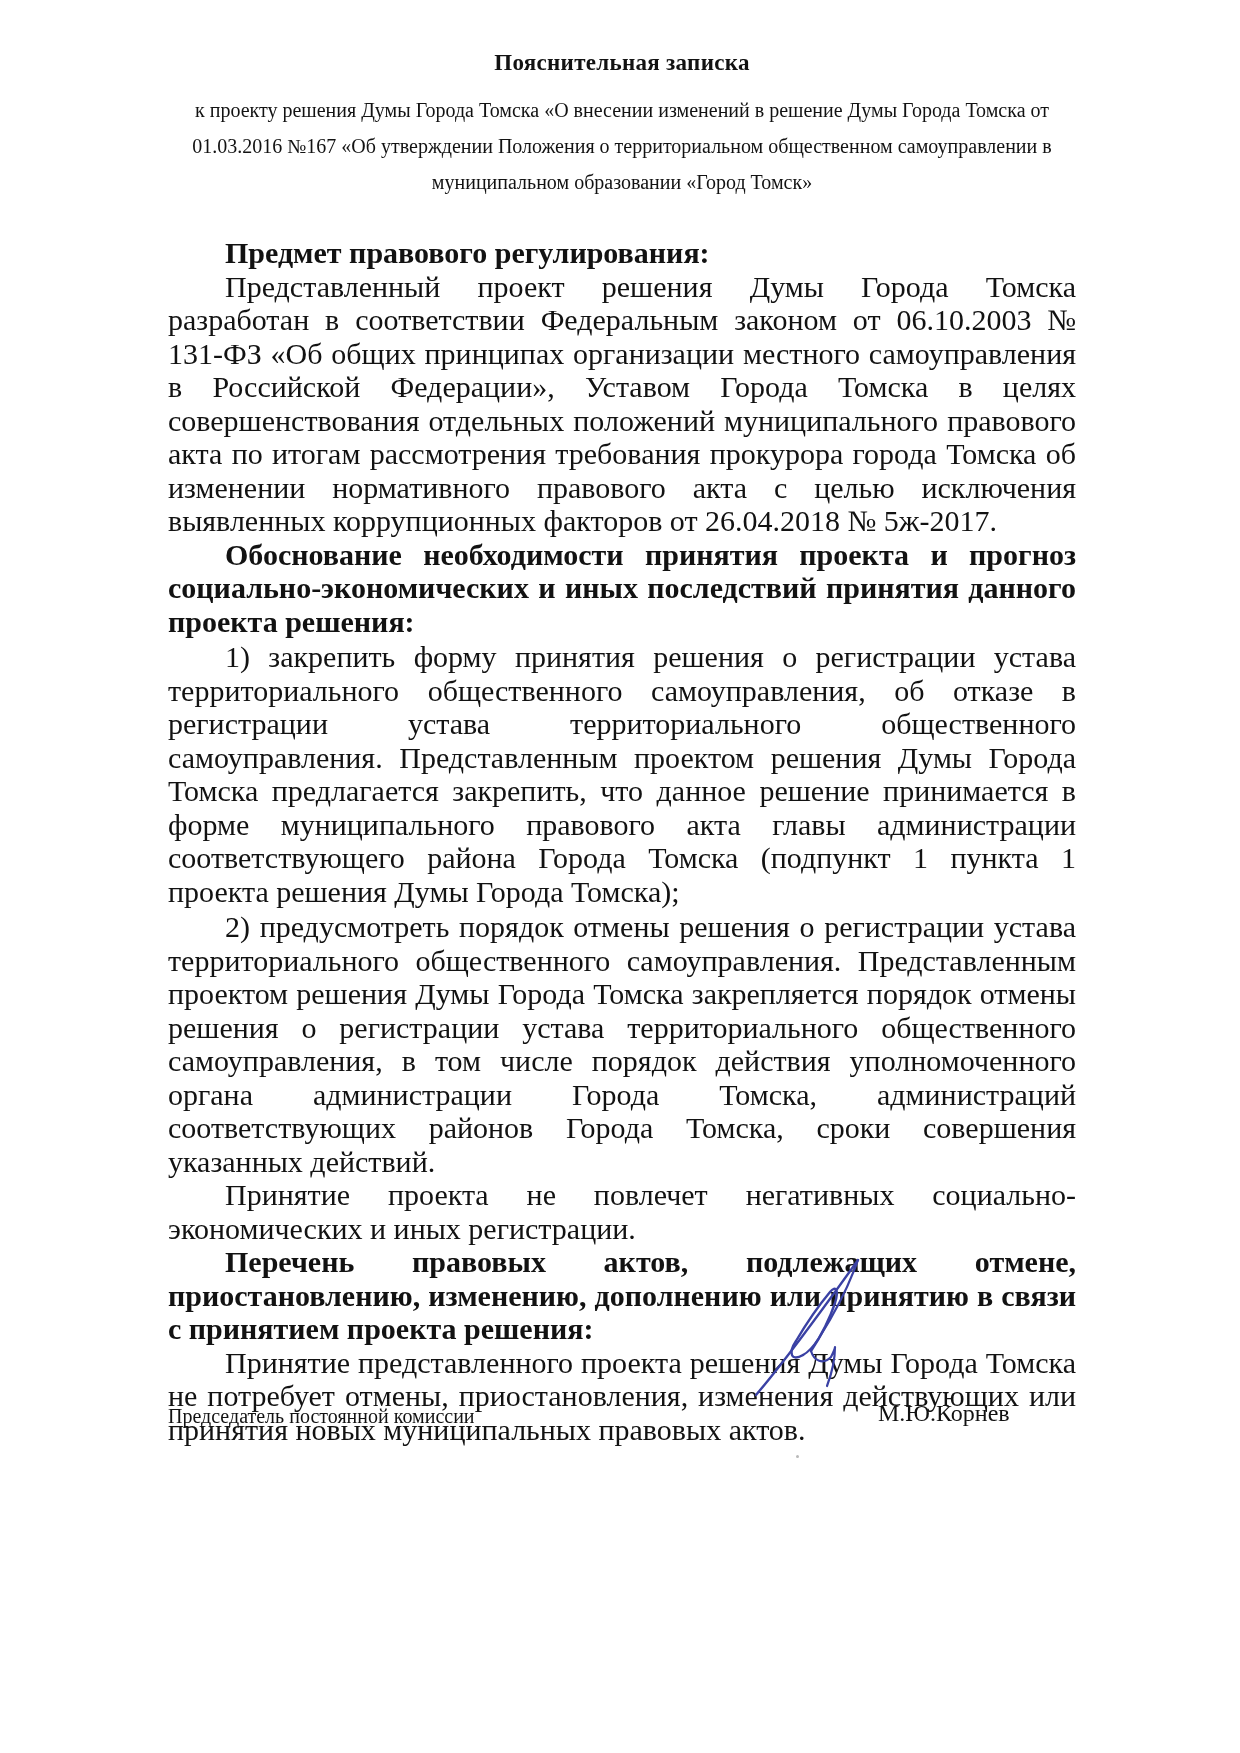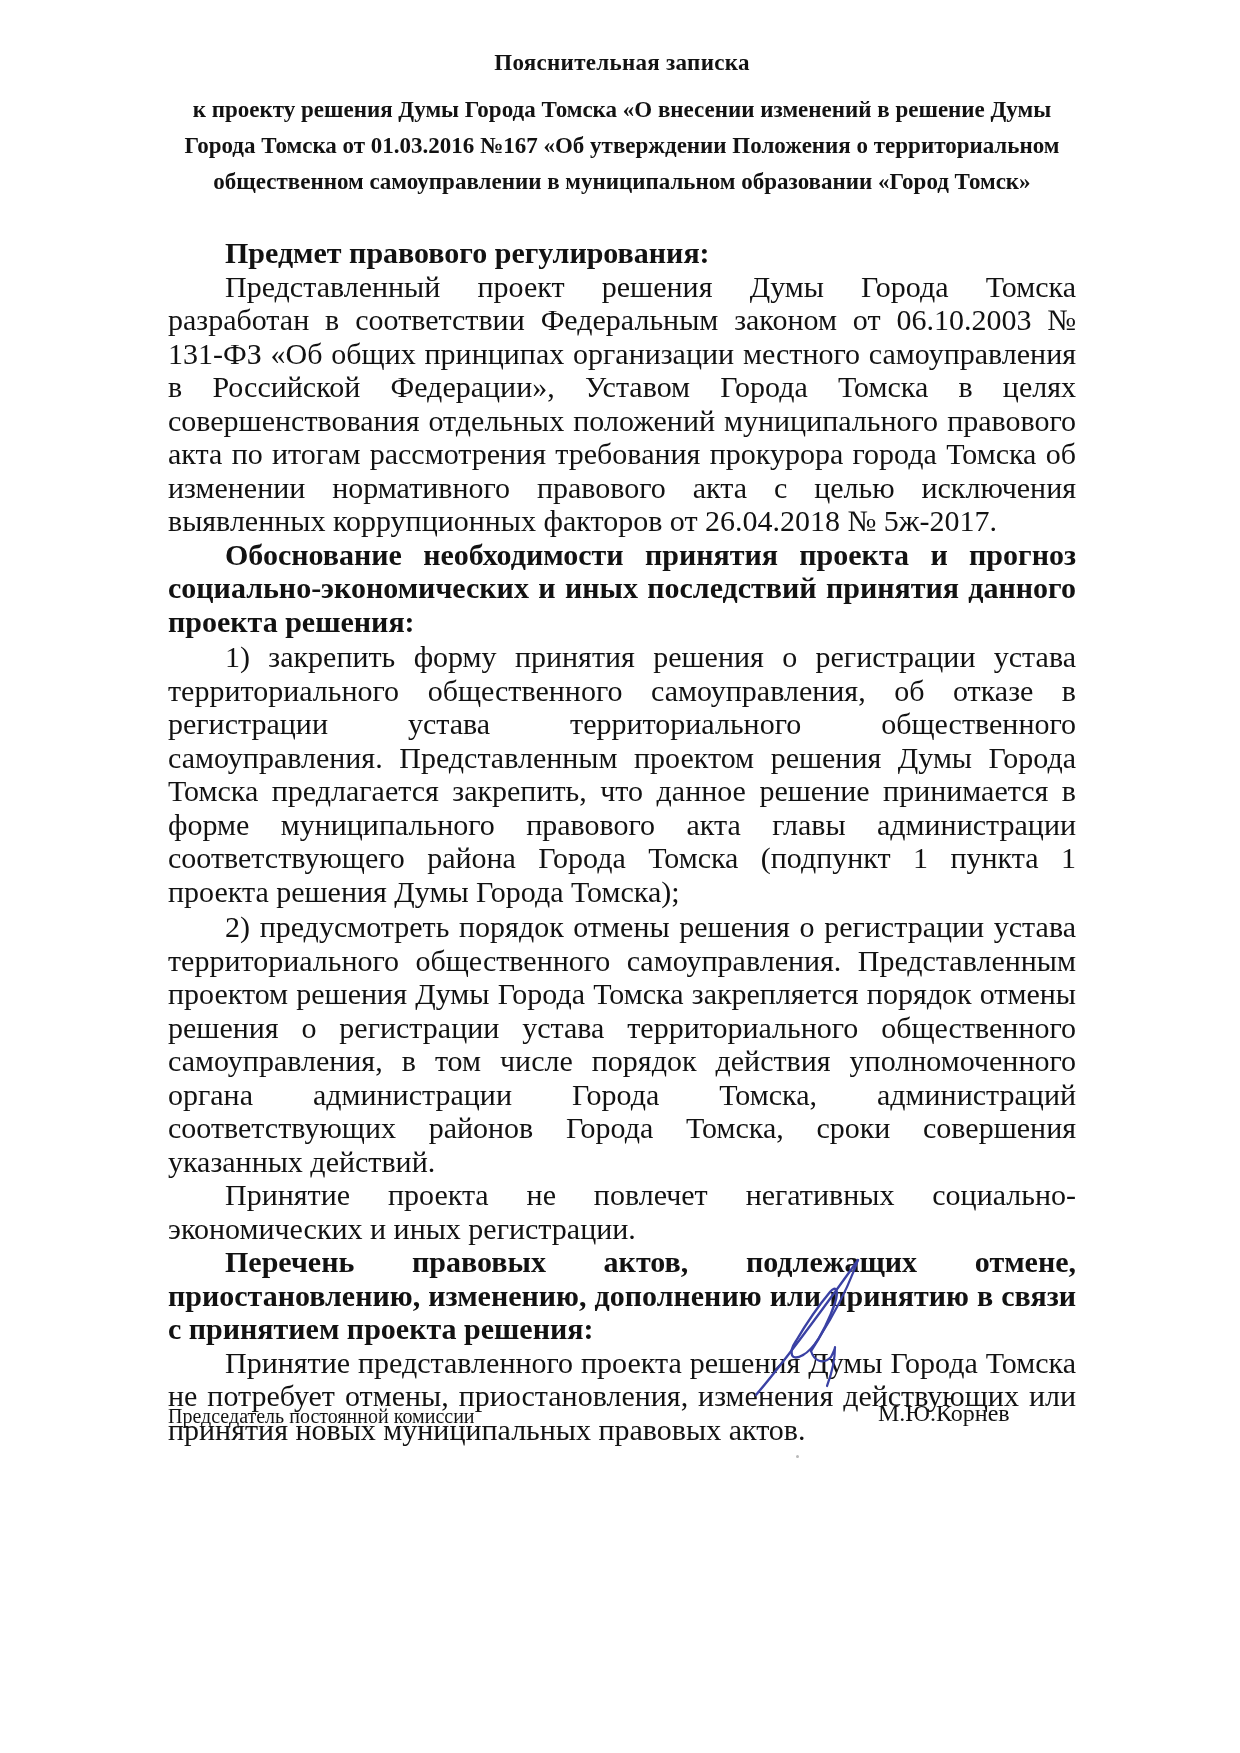--- a/index.html
+++ b/index.html
@@ -22,22 +22,22 @@
     margin: 0 0 16px 0;
     text-align: center;
     font-size: 23px;
     font-weight: bold;
     letter-spacing: 0.3px;
   }
   .doc-subtitle {
     margin: 0 auto 36px auto;
     max-width: 890px;
     text-align: center;
-    font-size: 23px;
-    font-weight: bold;
+    font-size: 20px;
+    font-weight: normal;
     line-height: 36px;
   }
   .doc-body {
     font-size: 30px;
     line-height: 33.5px;
     text-align: justify;
   }
   .doc-body p {
     margin: 0;
     text-indent: 57px;

